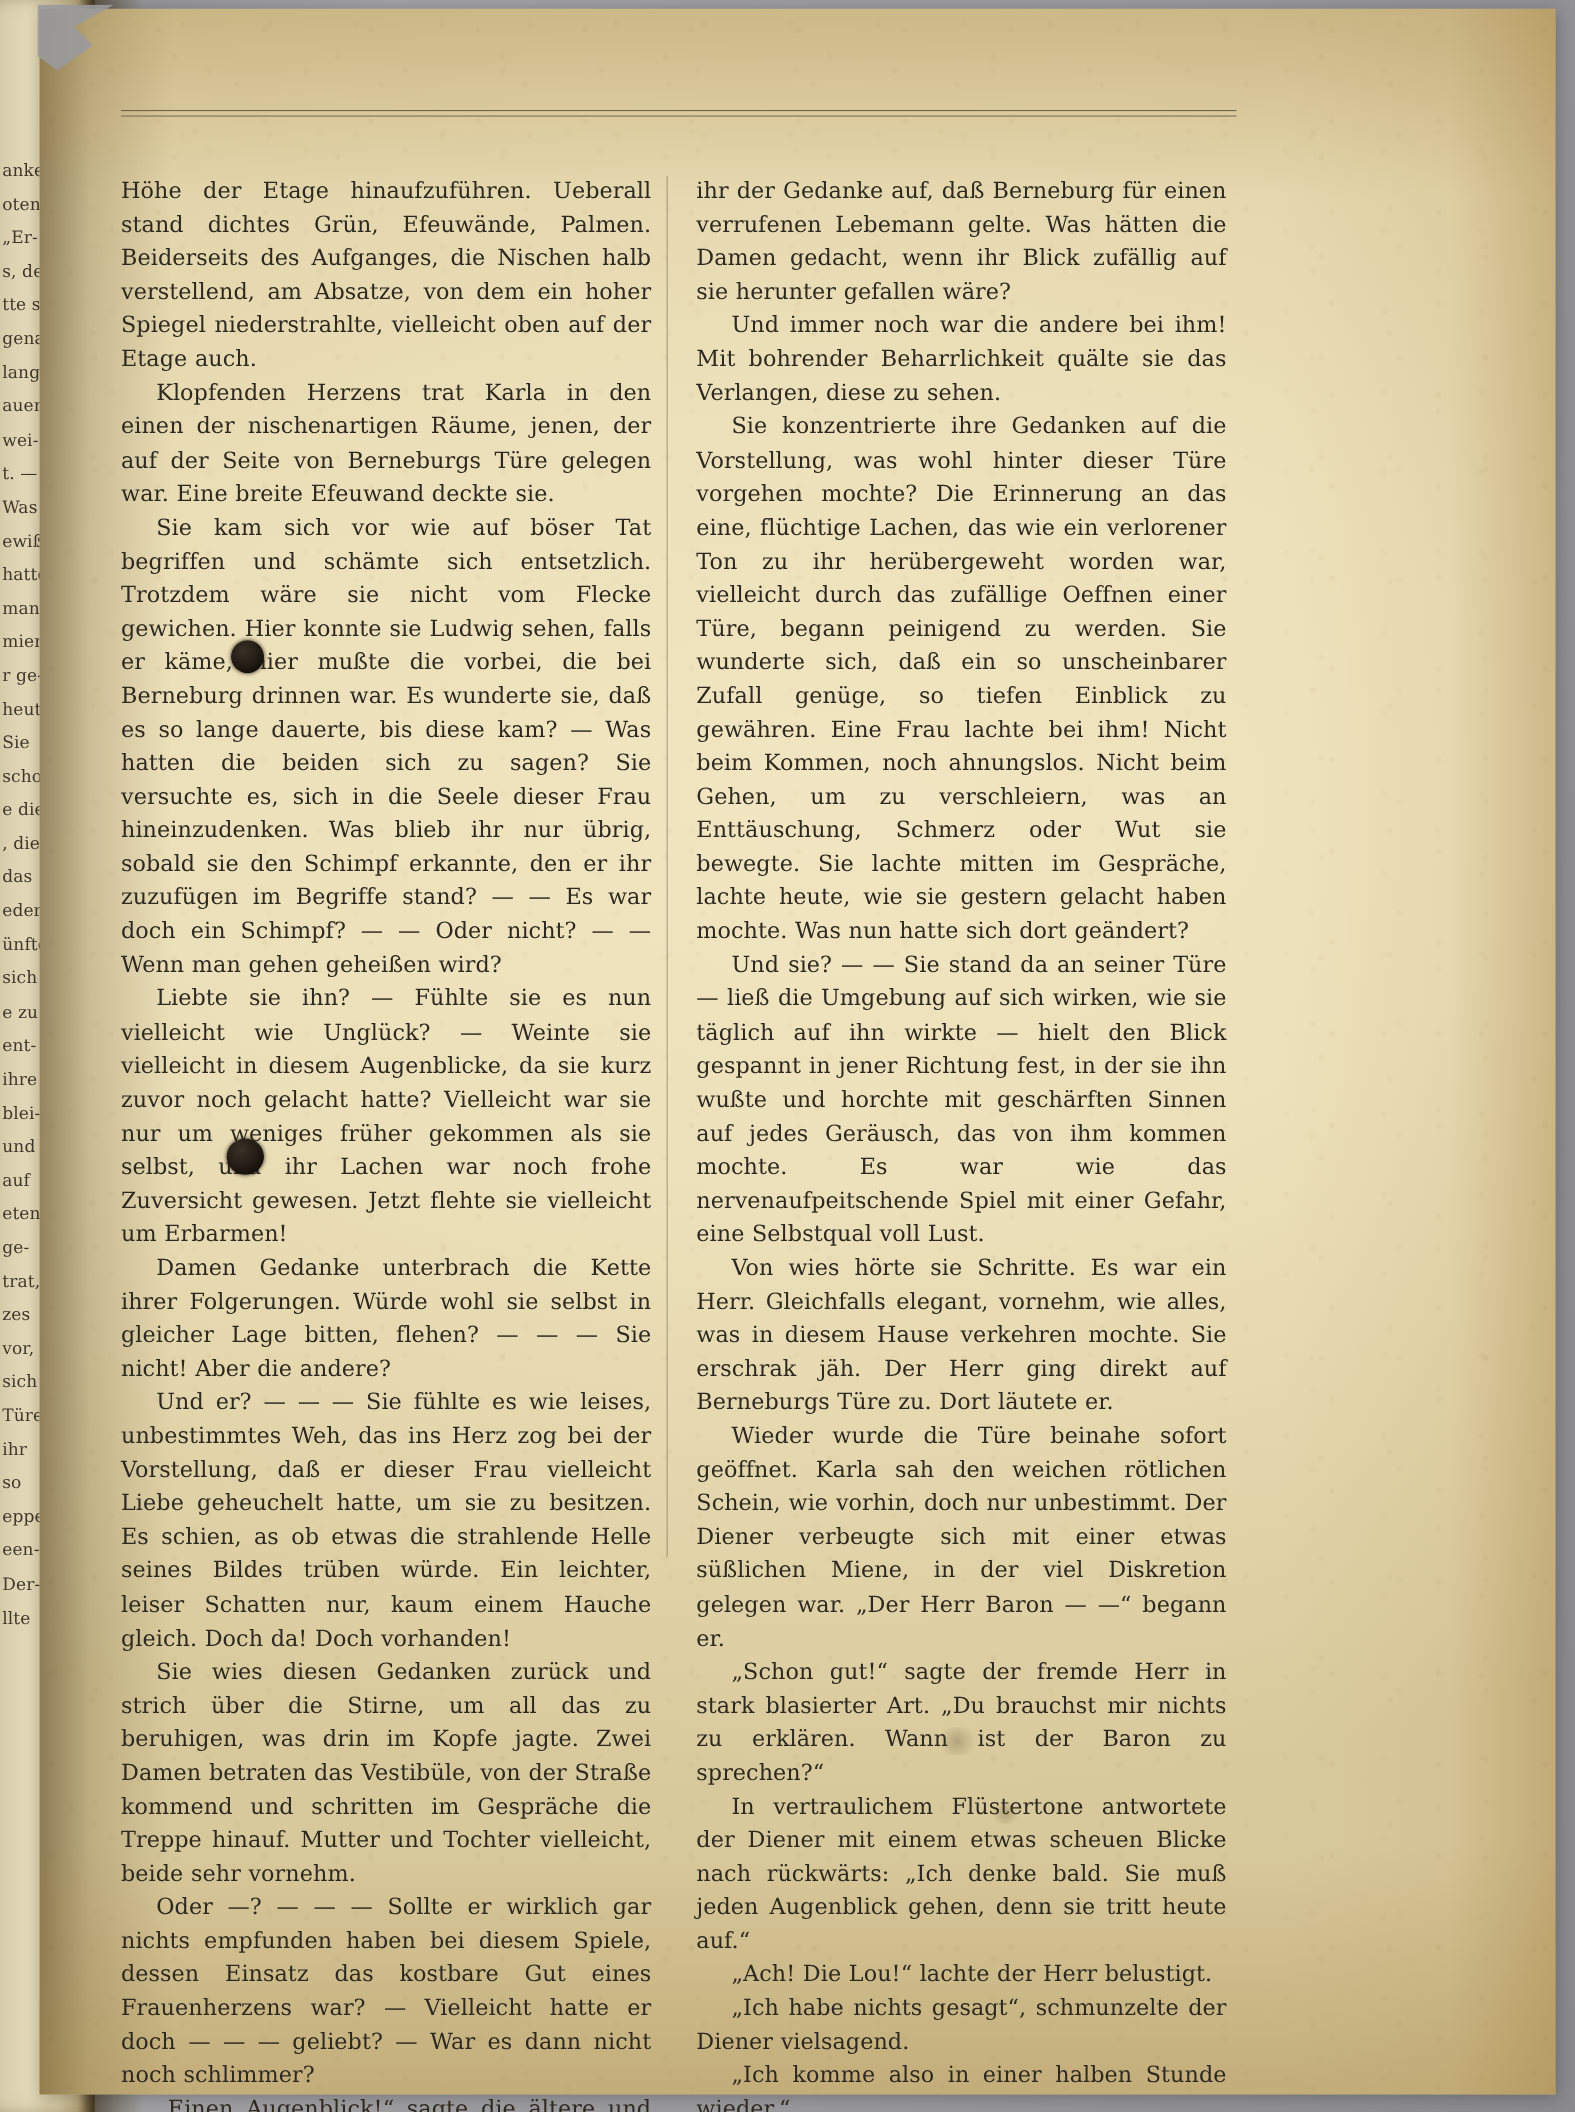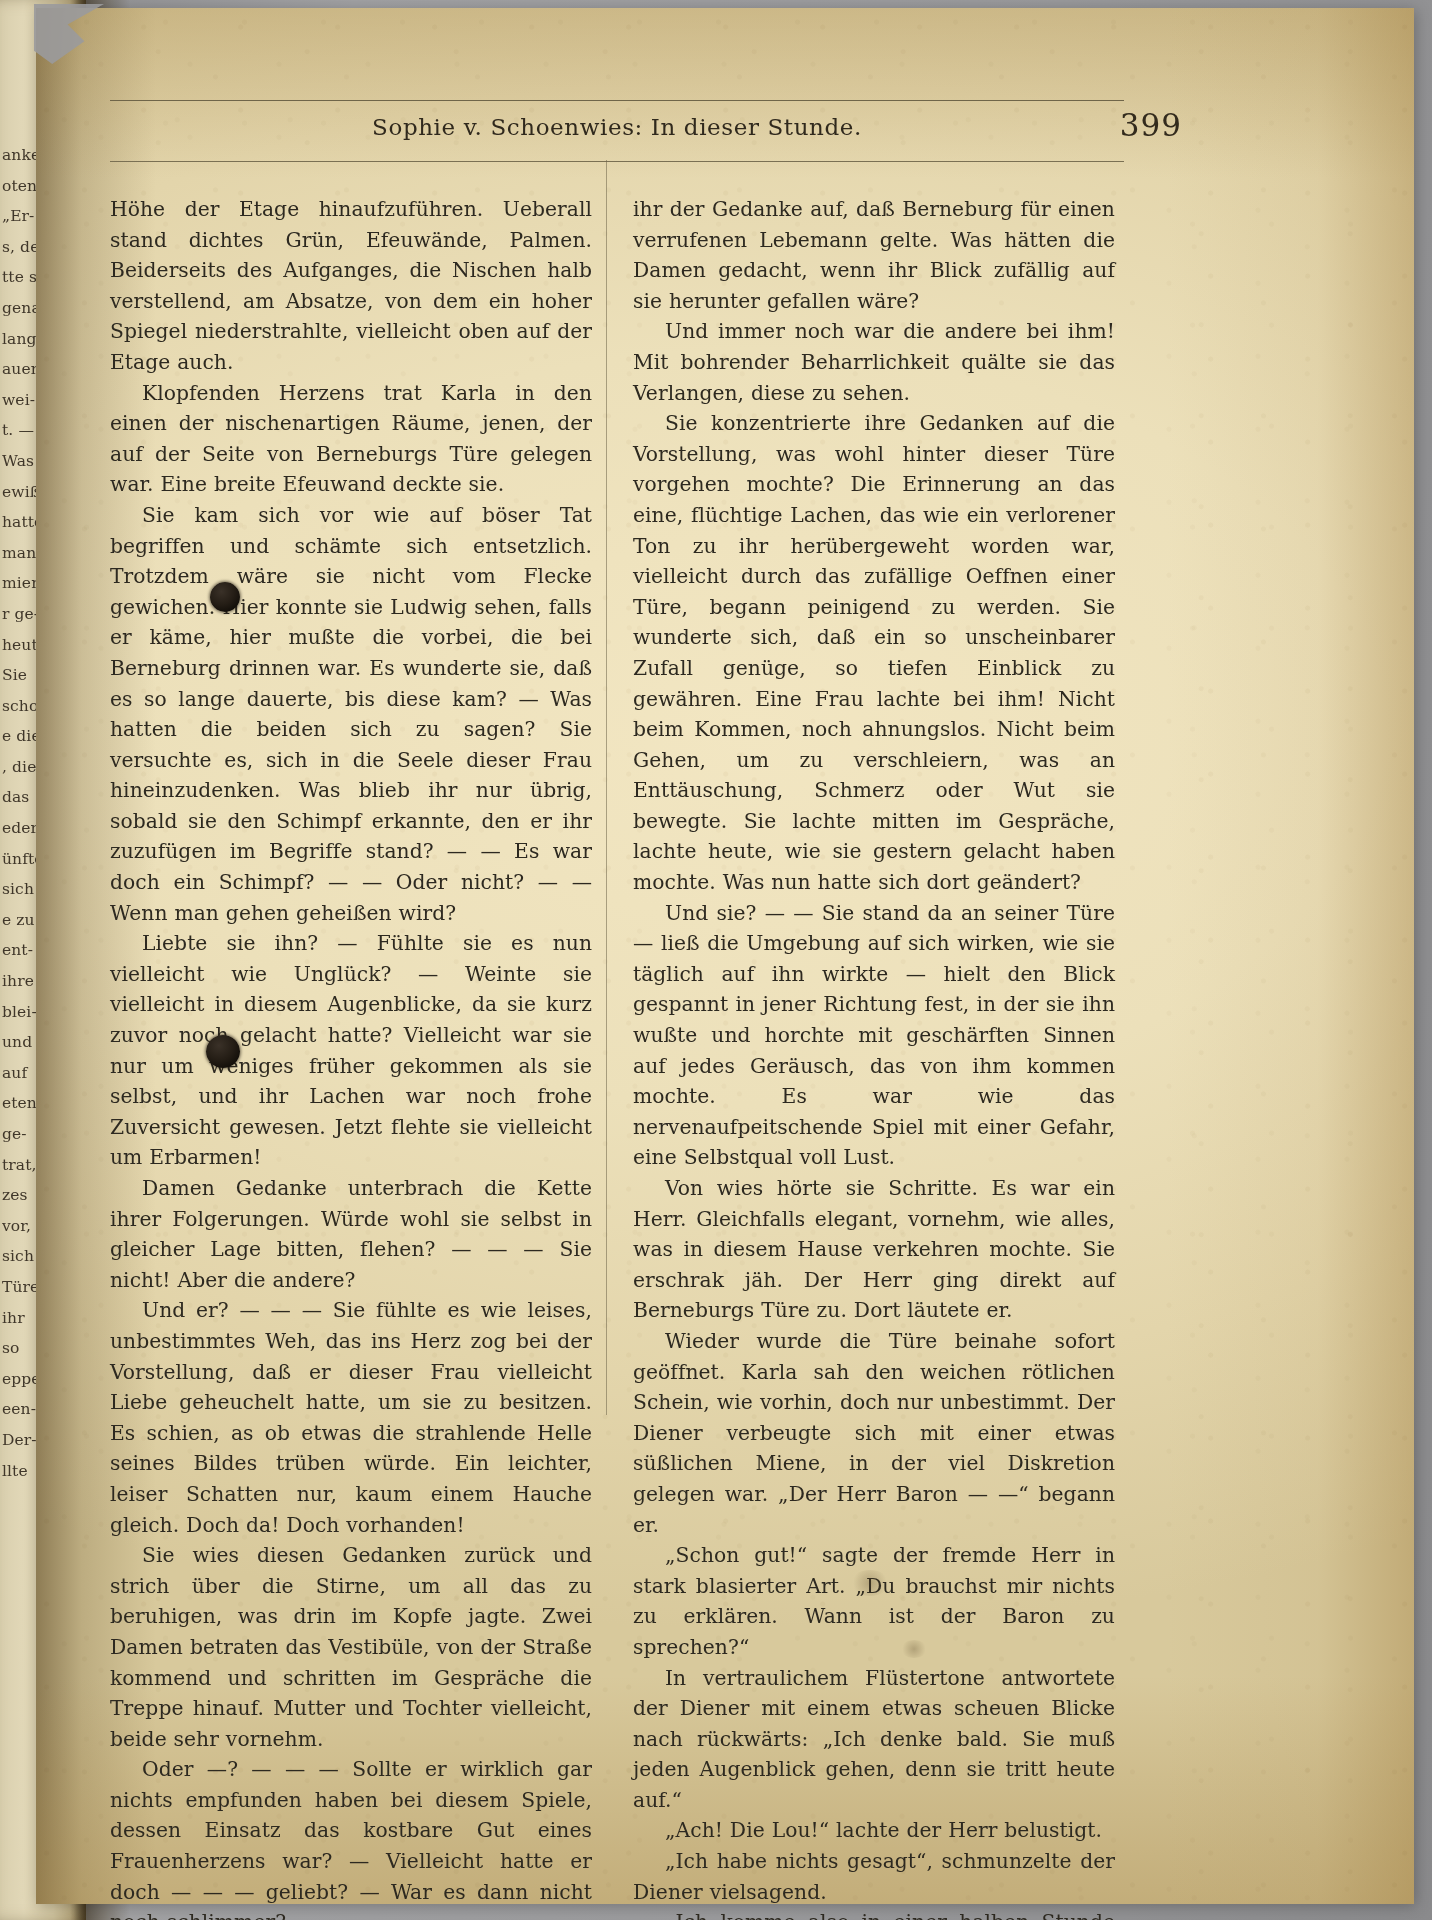--- a/index.html
+++ b/index.html
@@ -101,21 +101,21 @@
     position:absolute;right:-58px;top:6px;
     font-size:31px;color:#332b1d;letter-spacing:1px;
     font-family:"DejaVu Serif", serif;
   }
 
   
   .cols{
     position:absolute;left:0;top:58px;width:100%;height:1690px;
     display:flex;
   }
-  .col{width:482px;margin-top:36px;}
+  .col{width:482px;}
   .col.left{padding-right:14px;}
   .col.right{padding-left:26px;}
   .colrule{
     width:1px;background:#6e6448;opacity:.55;margin:2px 0 1020px 0;height:1255px;
   }
 
   p.tx{
     margin:0;
     font-size:20.3px;
     line-height:30.6px;
@@ -201,24 +201,20 @@
 
   <div class="leaf">
     <div class="leaf-gutter"></div>
     <div class="leaf-edge"></div>
     <div class="grain"></div>
     <div class="tear"></div>
 
     <div class="typeblock">
 
       <div class="rule"></div>
-      <div class="head">
-        <div class="head-title">Sophie v. Schoenwies: In dieser Stunde.</div>
-        <div class="folio">399</div>
-      </div>
       <div class="rule thin"></div>
 
       <div class="cols">
         <div class="col left" id="colLeft">
             <p class="tx">Höhe der Etage hinaufzuführen. Ueberall stand dichtes Grün, Efeuwände, Palmen. Beiderseits des Aufganges, die Nischen halb verstellend, am Absatze, von dem ein hoher Spiegel niederstrahlte, vielleicht oben auf der Etage auch.</p>
             <p class="tx ind">Klopfenden Herzens trat Karla in den einen der nischenartigen Räume, jenen, der auf der Seite von Berneburgs Türe gelegen war. Eine breite Efeuwand deckte sie.</p>
             <p class="tx ind">Sie kam sich vor wie auf böser Tat begriffen und schämte sich entsetzlich. Trotzdem wäre sie nicht vom Flecke gewichen. Hier konnte sie Ludwig sehen, falls er käme, hier mußte die vorbei, die bei Berneburg drinnen war. Es wunderte sie, daß es so lange dauerte, bis diese kam? — Was hatten die beiden sich zu sagen? Sie versuchte es, sich in die Seele dieser Frau hineinzudenken. Was blieb ihr nur übrig, sobald sie den Schimpf erkannte, den er ihr zuzufügen im Begriffe stand? — — Es war doch ein Schimpf? — — Oder nicht? — — Wenn man gehen geheißen wird?</p>
             <p class="tx ind">Liebte sie ihn? — Fühlte sie es nun vielleicht wie Unglück? — Weinte sie vielleicht in diesem Augenblicke, da sie kurz zuvor noch gelacht hatte? Vielleicht war sie nur um weniges früher gekommen als sie selbst, und ihr Lachen war noch frohe Zuversicht gewesen. Jetzt flehte sie vielleicht um Erbarmen!</p>
             <p class="tx ind">Damen Gedanke unterbrach die Kette ihrer Folgerungen. Würde wohl sie selbst in gleicher Lage bitten, flehen? — — — Sie nicht! Aber die andere?</p>
             <p class="tx ind">Und er? — — — Sie fühlte es wie leises, unbestimmtes Weh, das ins Herz zog bei der Vorstellung, daß er dieser Frau vielleicht Liebe geheuchelt hatte, um sie zu besitzen. Es schien, as ob etwas die strahlende Helle seines Bildes trüben würde. Ein leichter, leiser Schatten nur, kaum einem Hauche gleich. Doch da! Doch vorhanden!</p>

